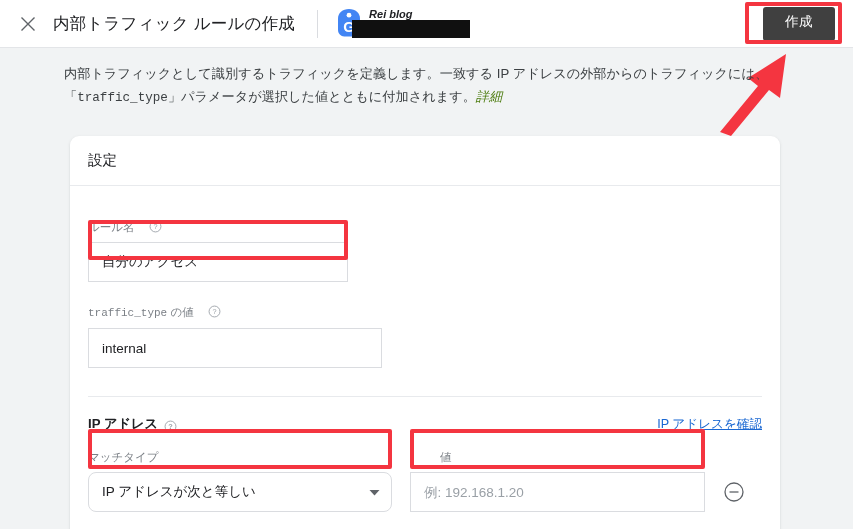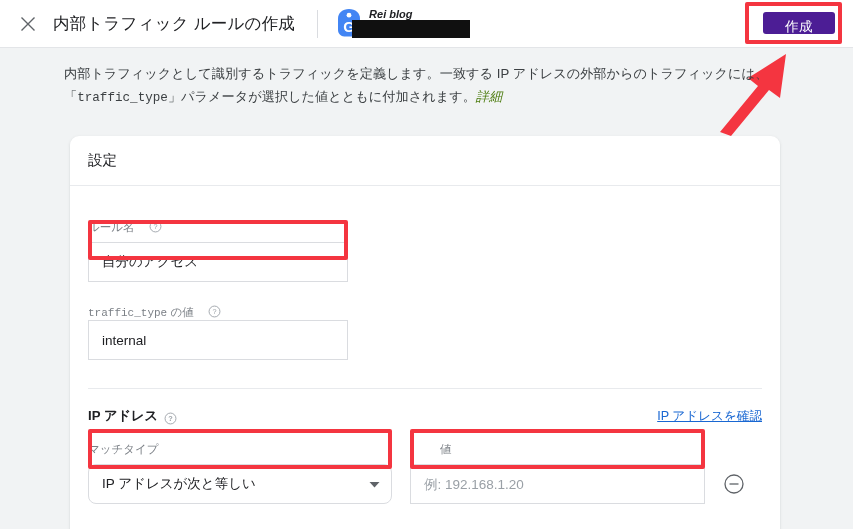--- a/index.html
+++ b/index.html
@@ -95,26 +95,26 @@
   }
 
   .header-spacer { flex: 1 1 auto; }
 
   .create-wrap {
     position: relative;
     margin-right: 18px;
     flex: 0 0 auto;
   }
   .create-btn {
-    background: #4c1d95;
+    background: #404040;
     color: #ffffff;
     font-size: 13.5px;
     border: none;
     border-radius: 3px;
-    padding: 7px 22px 0 22px;
+    padding: 7px 22px 12px 22px;
     cursor: pointer;
     font-family: "Liberation Sans", "DejaVu Sans", sans-serif;
     letter-spacing: .5px;
     line-height: 15px;
   }
 
   
   .redbox {
     position: absolute;
     border: 4px solid #f43540;
@@ -202,21 +202,21 @@
     padding: 0 13px;
     font-family: "Liberation Sans", "DejaVu Sans", sans-serif;
     outline: none;
   }
   .text-input::placeholder { color: #9aa0a6; }
 
   .row-rulename { padding-top: 34px; }
   .row-rulename .text-input { width: 260px; margin-top: 8px; }
 
   .row-traffictype { padding-top: 23px; }
-  .row-traffictype .text-input { width: 260px; }
+  .row-traffictype .text-input { width: 294px; margin-top: 8px; }
 
   .section-divider {
     margin: 28px 0 0 0;
     height: 1px;
     background: #e8eaed;
   }
 
   .ip-section-head {
     display: flex;
     align-items: center;

